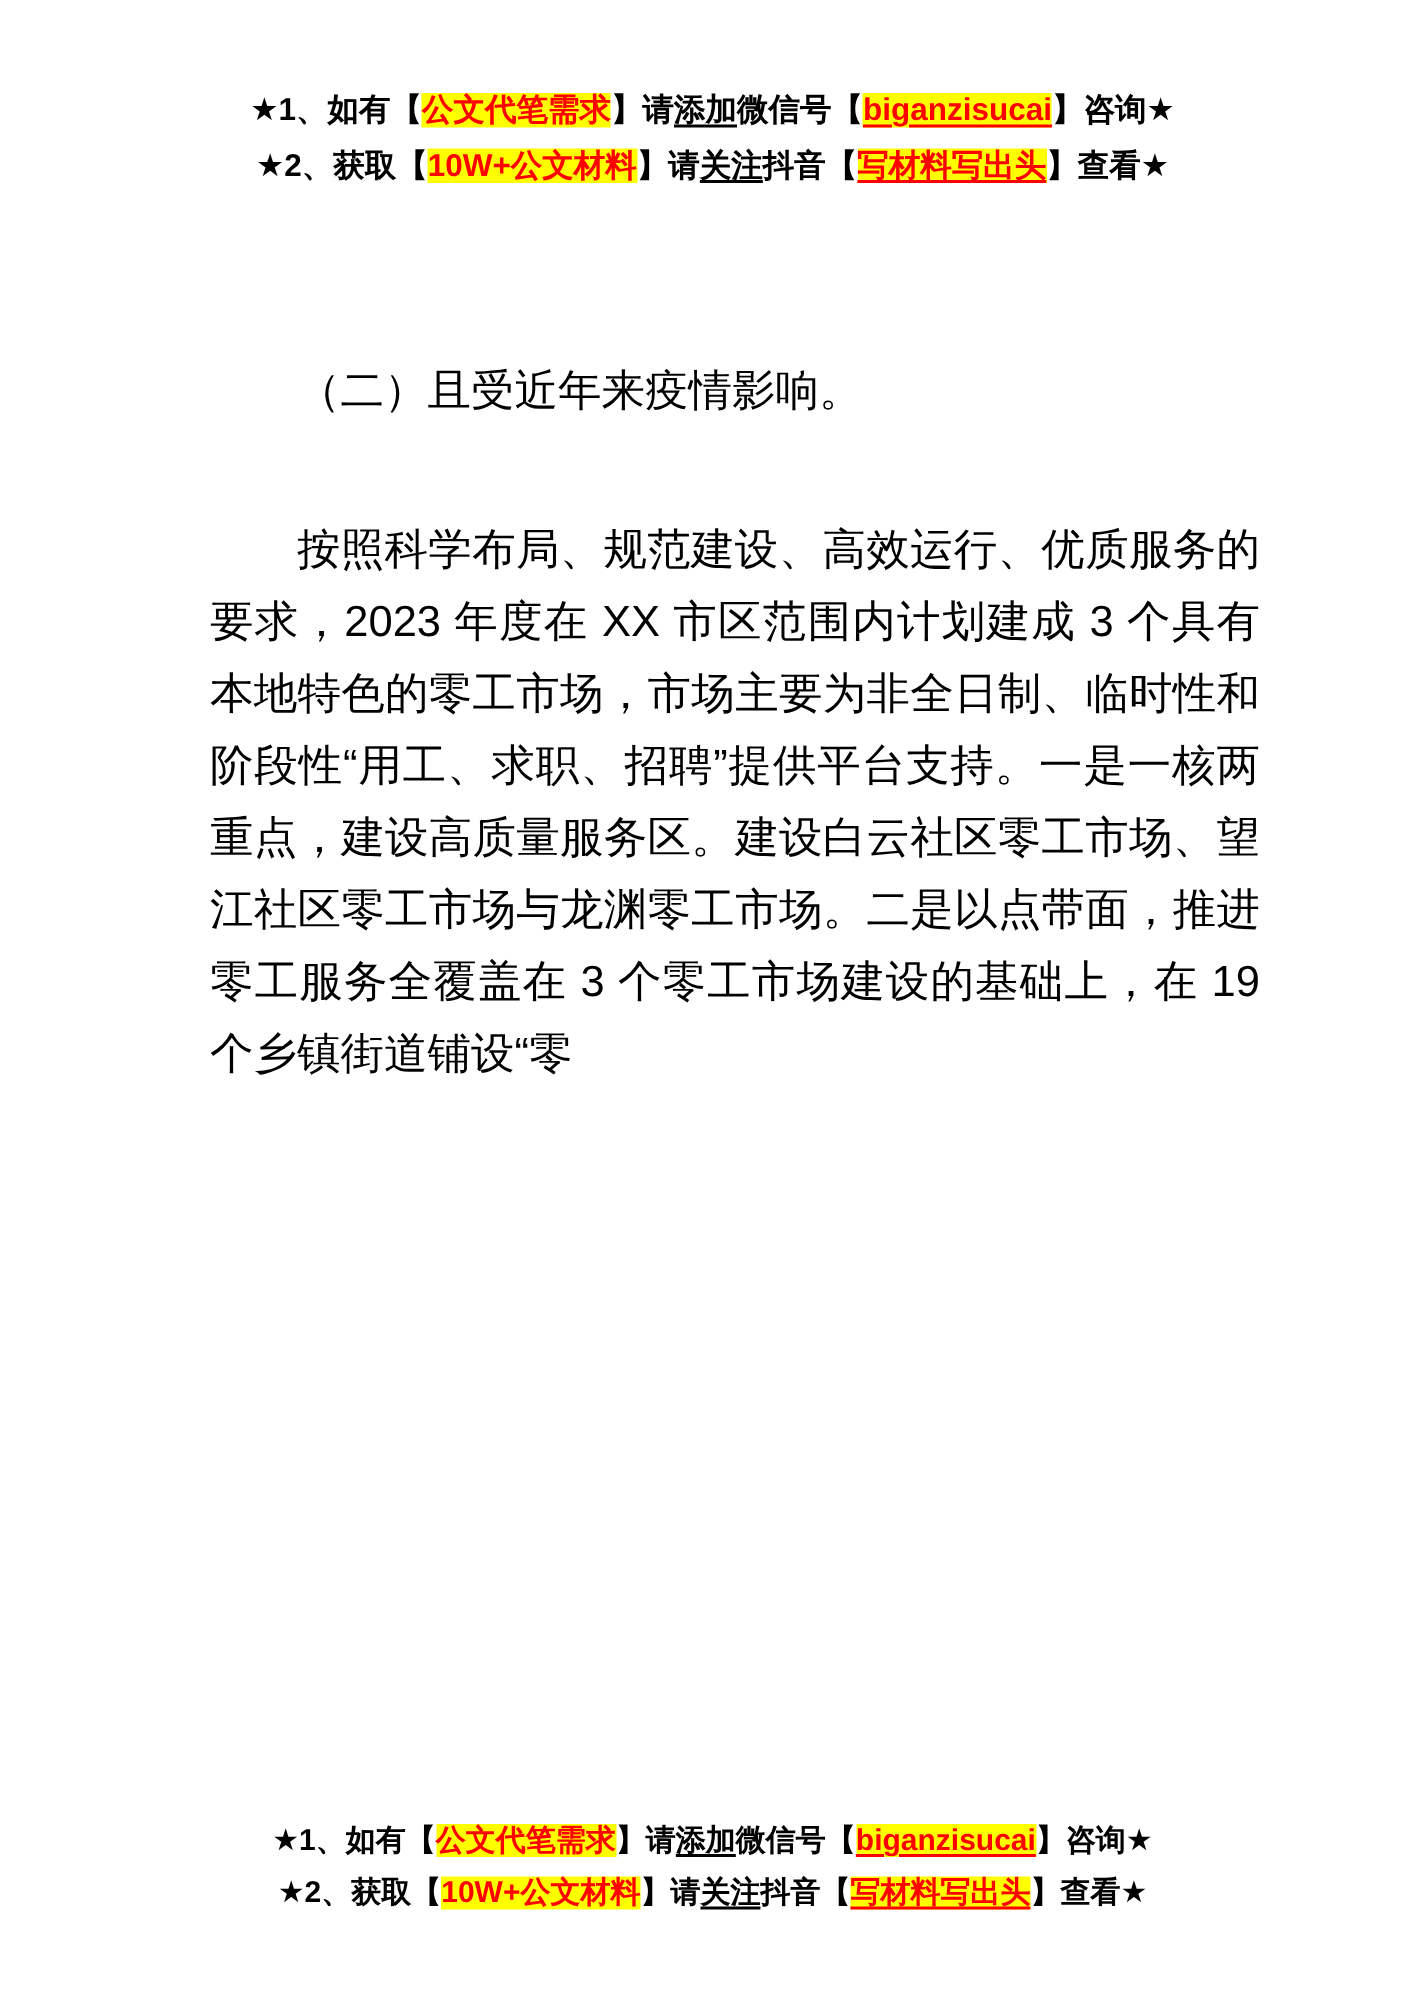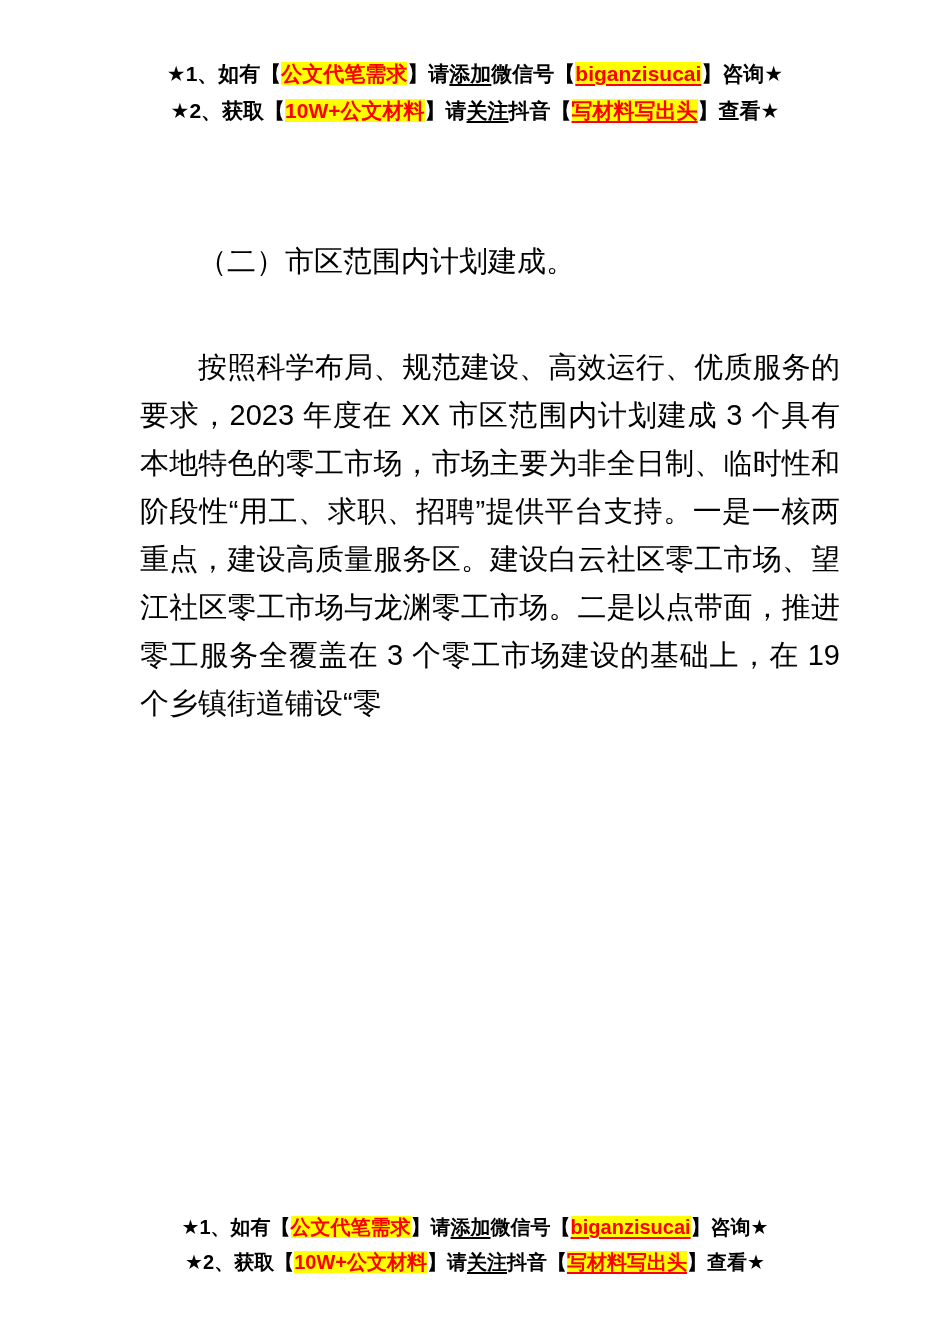--- a/index.html
+++ b/index.html
@@ -72,21 +72,21 @@
   <div class="promo promo-top">
     <div class="promo-line">
       <span>★1、如有【</span><span class="hl">公文代笔需求</span><span>】请</span><span class="u-black">添加</span><span>微信号【</span><span class="hl u-red">biganzisucai</span><span>】咨询★</span>
     </div>
     <div class="promo-line">
       <span>★2、获取【</span><span class="hl">10W+公文材料</span><span>】请</span><span class="u-black">关注</span><span>抖音【</span><span class="hl u-red">写材料写出头</span><span>】查看★</span>
     </div>
   </div>
 
   <div class="content">
-    <p class="section-heading">（二）市区范围内计划建成。</p>
+    <p class="section-heading">（二）且受近年来疫情影响。</p>
     <p class="para">按照科学布局、规范建设、高效运行、优质服务的要求，2023 年度在 XX 市区范围内计划建成 3 个具有本地特色的零工市场，市场主要为非全日制、临时性和阶段性“用工、求职、招聘”提供平台支持。一是一核两重点，建设高质量服务区。建设白云社区零工市场、望江社区零工市场与龙渊零工市场。二是以点带面，推进零工服务全覆盖在 3 个零工市场建设的基础上，在 19 个乡镇街道铺设“零</p>
   </div>
 
   <div class="promo promo-bottom">
     <div class="promo-line">
       <span>★1、如有【</span><span class="hl">公文代笔需求</span><span>】请</span><span class="u-black">添加</span><span>微信号【</span><span class="hl u-red">biganzisucai</span><span>】咨询★</span>
     </div>
     <div class="promo-line">
       <span>★2、获取【</span><span class="hl">10W+公文材料</span><span>】请</span><span class="u-black">关注</span><span>抖音【</span><span class="hl u-red">写材料写出头</span><span>】查看★</span>
     </div>

